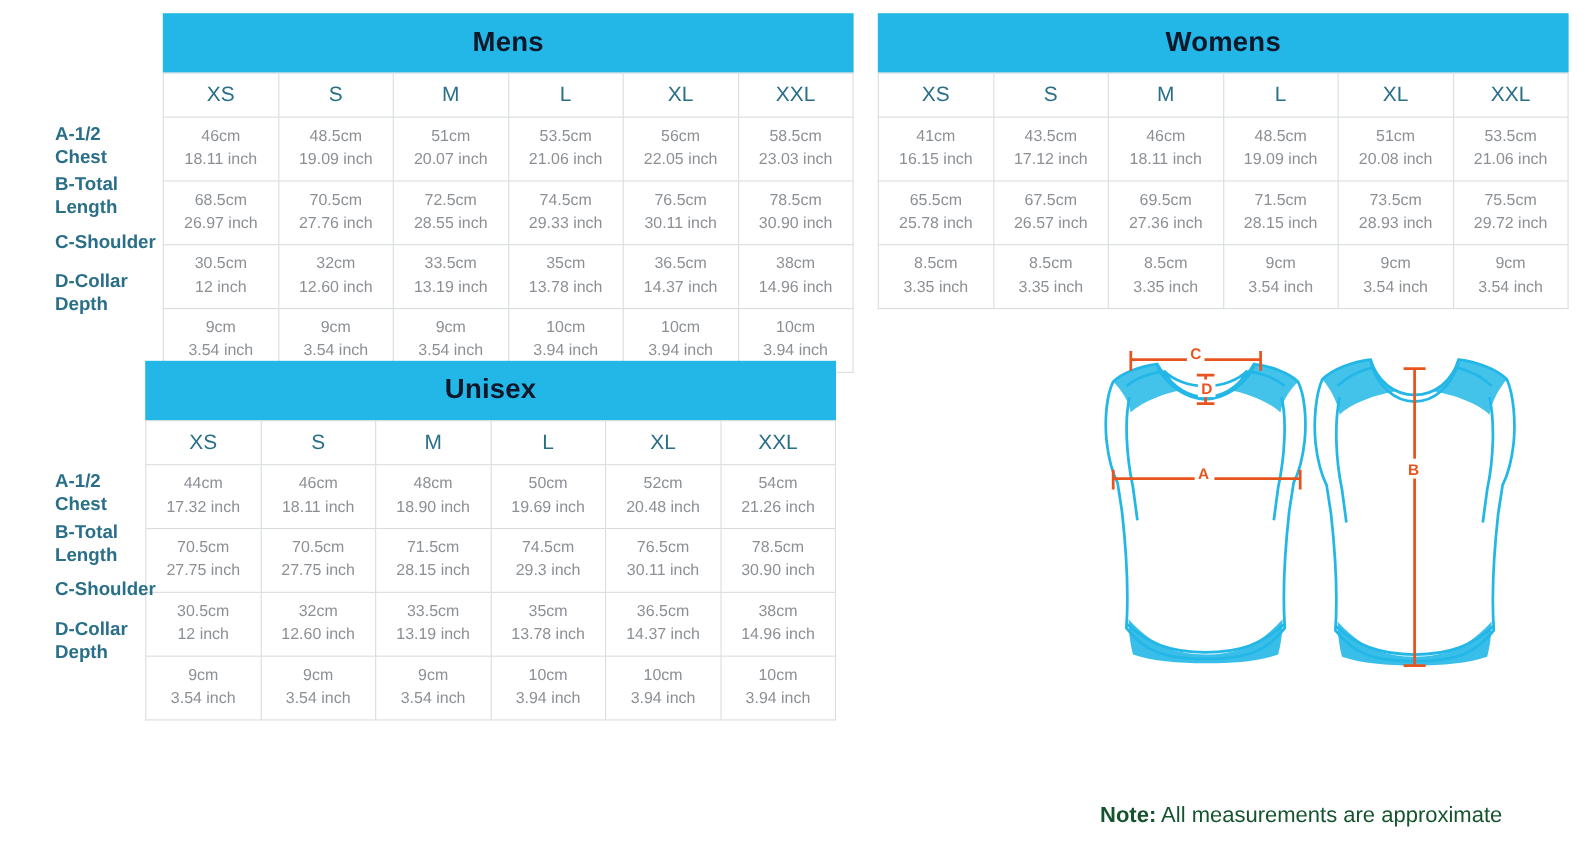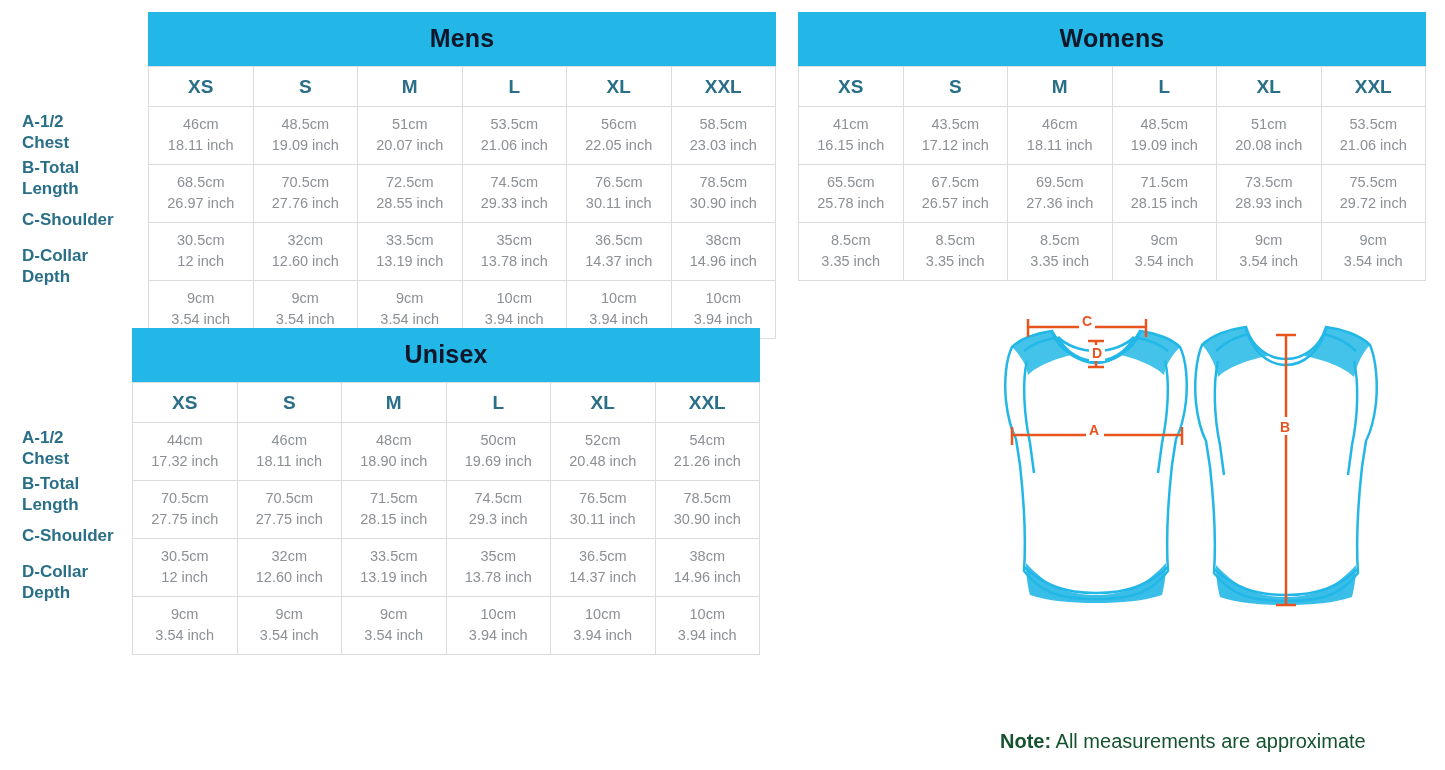--- a/index.html
+++ b/index.html
@@ -33,21 +33,21 @@
     width: 100%;
     table-layout: fixed;
   }
   table.size th, table.size td {
     border: 1px solid #d9dddf;
     text-align: center;
     vertical-align: middle;
   }
   table.size th.sz {
     font-size: 19px;
-    font-weight: bold;
+    font-weight: normal;
     color: #2a6f88;
     height: 40px;
     padding: 4px 0;
     background: #ffffff;
   }
   table.size td.val {
     font-size: 14.5px;
     color: #8c9094;
     line-height: 1.45;
     padding: 7px 0 8px 0;
@@ -56,20 +56,21 @@
   }
 
   
   .row-labels {
     position: absolute;
     text-align: left;
     color: #2a6f88;
     font-size: 17px;
     font-weight: bold;
     line-height: 1.25;
+    margin-left: 28px;
   }
   .row-labels .rl {
     position: absolute;
     left: 0;
     width: 135px;
   }
 
   
   .blurb {
     position: absolute;

